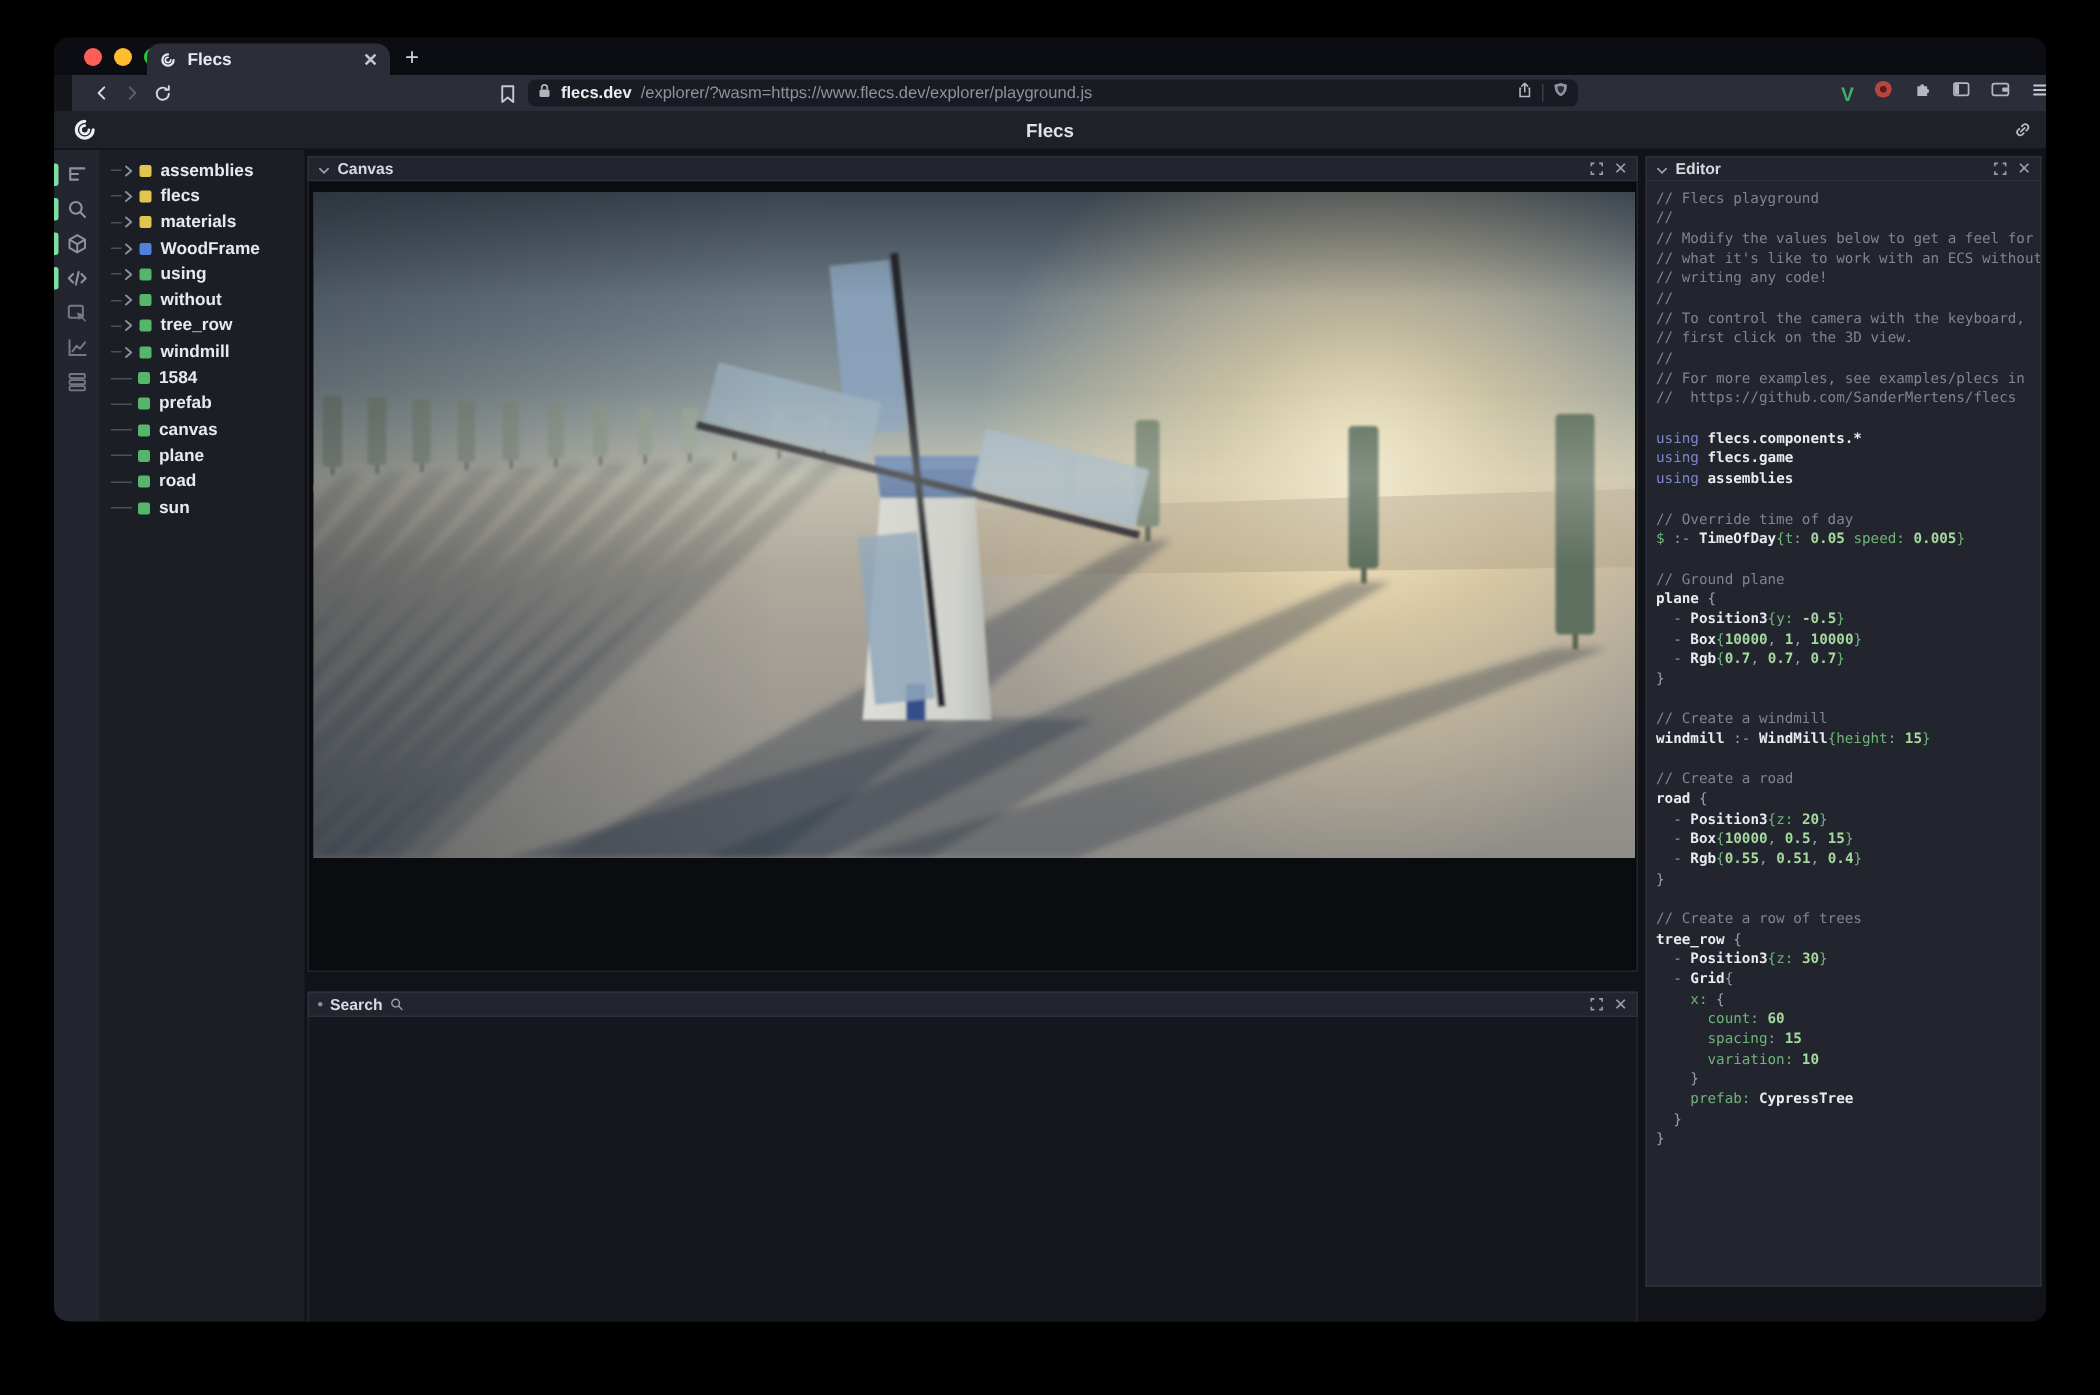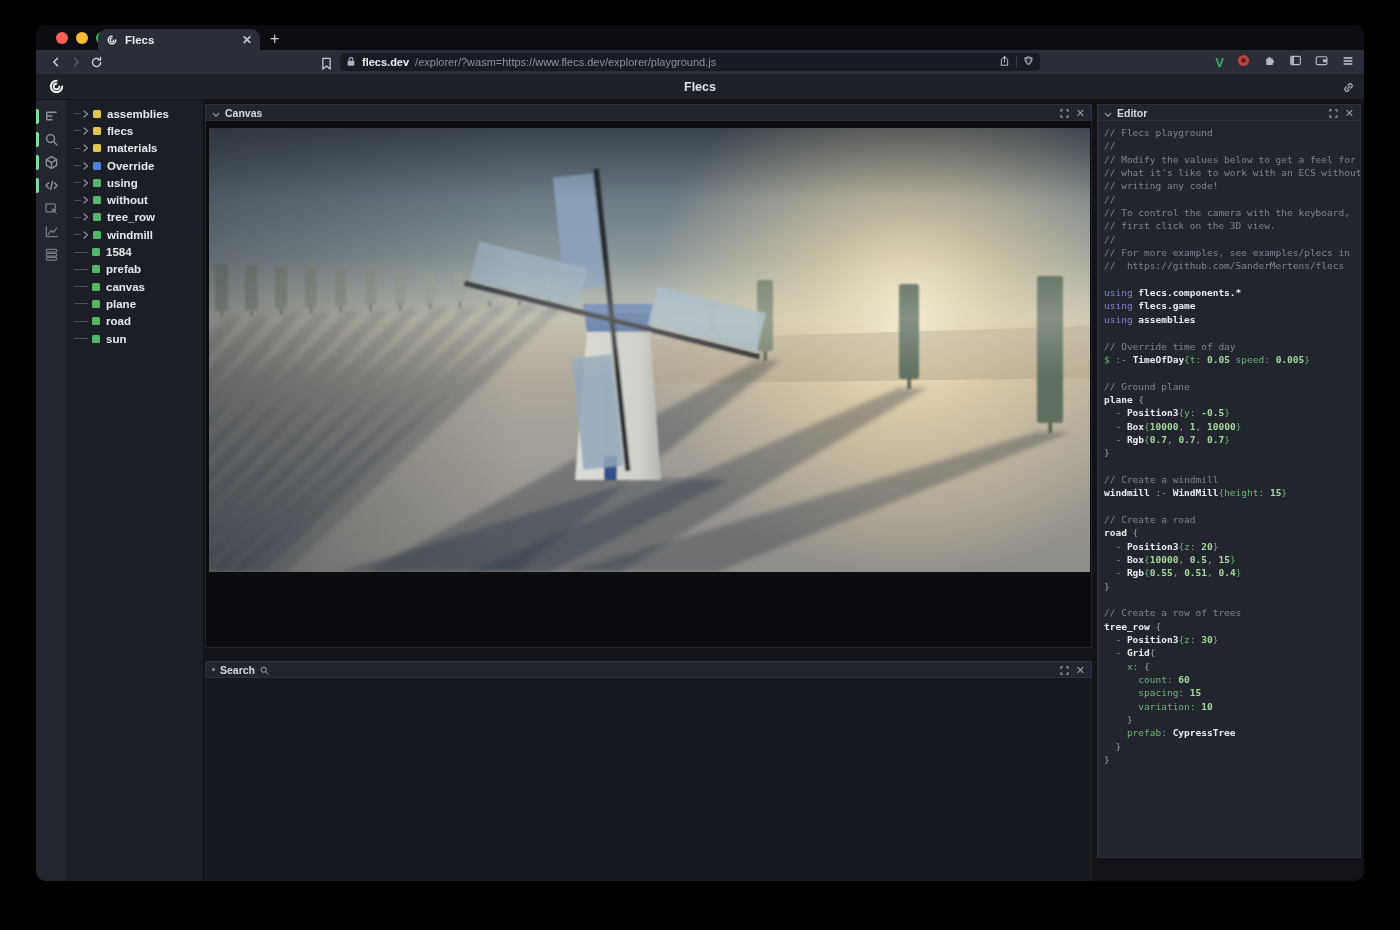--- a/index.html
+++ b/index.html
@@ -12,21 +12,21 @@
   .lights{position:absolute;left:20px;top:7px;display:flex;gap:8px;}
   .light{width:12px;height:12px;border-radius:50%;}
   .light.r{background:#ff5f57}.light.y{background:#febc2e}.light.g{background:#2ac840}
   .tab{position:absolute;left:62px;top:4px;width:162px;height:21px;background:#2b2e38;border-radius:9px 9px 0 0;display:flex;align-items:center;padding:0 8px;gap:7px;color:#e8eaee;font-size:11.5px;font-weight:600;}
   .tab .title{flex:1;}
   .tab .close{color:#c3c7cf;font-size:12px;cursor:default;}
   .newtab{position:absolute;left:234px;top:5px;color:#cfd3da;font-size:16px;line-height:18px;}
   .favicon svg,.plogo svg{display:block}
 
   
-  .toolbar{position:absolute;left:0;top:25px;width:100%;height:24px;background:#2b2e38;display:flex;align-items:center;}
+  .toolbar{position:absolute;left:12px;top:25px;width:100%;height:24px;background:#2b2e38;display:flex;align-items:center;}
   .navbtn{width:20px;text-align:center;color:#d5d8de;}
   .navbtn svg{display:block;margin:0 auto;}
   .urlbar{position:absolute;left:304px;top:3px;width:700px;height:18px;background:#191b22;border-radius:5px;display:flex;align-items:center;padding:0 6px;gap:6px;}
   .urlbar .u-dom{color:#eceef2;font-size:11px;font-weight:700;}
   .urlbar .u-path{color:#8d939e;font-size:11px;white-space:nowrap;overflow:hidden;}
   .urlbar .spacer{flex:1;}
   .u-div{width:1px;height:12px;background:#3a3e49;}
   .bookmark-left{position:absolute;left:285px;top:6px;}
   .tb-right{position:absolute;right:10px;top:3px;display:flex;align-items:center;gap:13px;height:18px;}
   .ext-v{color:#3fae6a;font-weight:700;font-size:13px;}
@@ -275,21 +275,21 @@
             <span class="tree-label">materials</span>
           </div>
           <div class="tree-row">
             <span class="tc-line tc-short"></span>
             <span class="tc-chev">
               <svg width="6" height="8" viewBox="0 0 6 8">
                 <path d="M1 1l3.5 3L1 7" fill="none" stroke="#8a909b" stroke-width="1.3" stroke-linecap="round" stroke-linejoin="round"></path>
               </svg>
             </span>
             <span class="tag-sq" style="background: rgb(81, 129, 216);"></span>
-            <span class="tree-label">Override</span>
+            <span class="tree-label">WoodFrame</span>
           </div>
           <div class="tree-row">
             <span class="tc-line tc-short"></span>
             <span class="tc-chev">
               <svg width="6" height="8" viewBox="0 0 6 8">
                 <path d="M1 1l3.5 3L1 7" fill="none" stroke="#8a909b" stroke-width="1.3" stroke-linecap="round" stroke-linejoin="round"></path>
               </svg>
             </span>
             <span class="tag-sq" style="background: rgb(85, 182, 107);"></span>
             <span class="tree-label">using</span>

